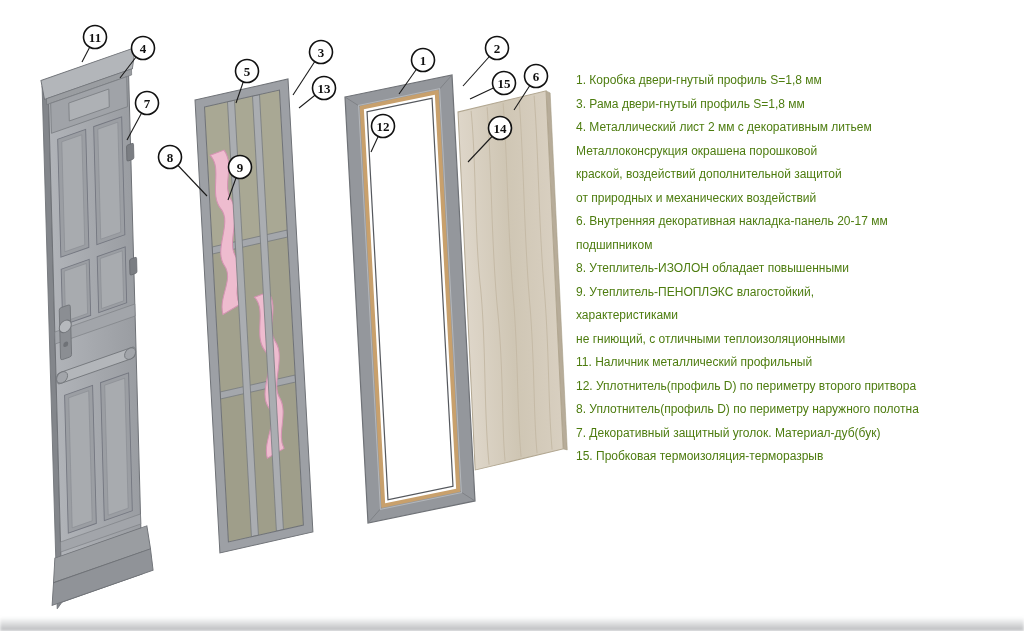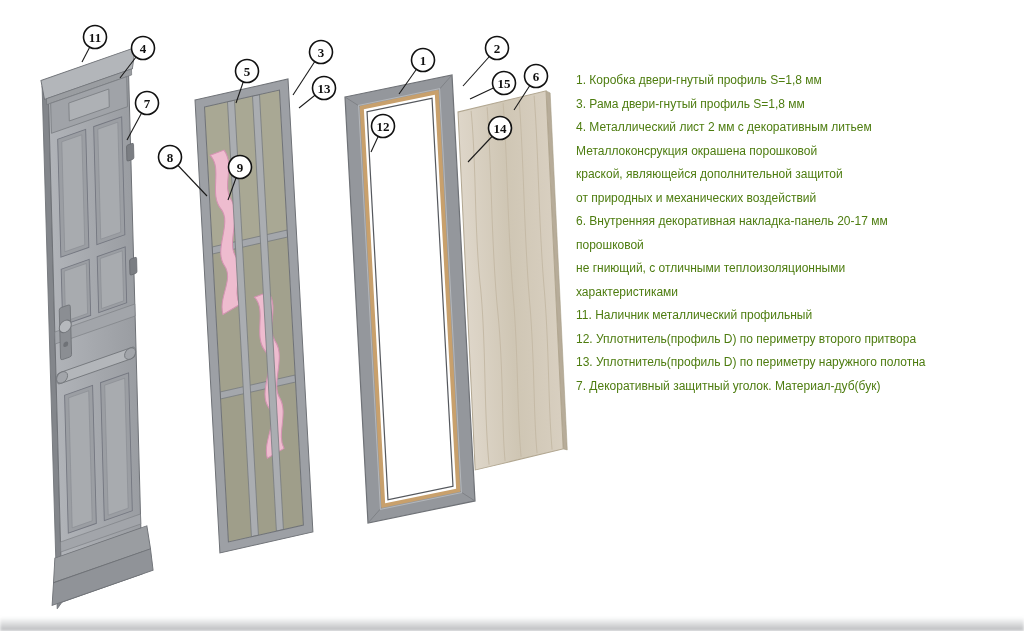--- a/index.html
+++ b/index.html
@@ -187,26 +187,29 @@
           <text x="500" y="128" dy="4.5" class="callout-label">14</text>
         </g>
       </g>
   </svg>
 
   <div class="legend" id="legend">
       <div class="legend-line">1. Коробка двери-гнутый профиль S=1,8 мм</div>
       <div class="legend-line">3. Рама двери-гнутый профиль S=1,8 мм</div>
       <div class="legend-line">4. Металлический лист 2 мм с декоративным литьем</div>
       <div class="legend-line">Металлоконсрукция окрашена порошковой</div>
-      <div class="legend-line">краской, являющейся дополнительной защитой</div>
+      <div class="legend-line">краской, воздействий дополнительной защитой</div>
       <div class="legend-line">от природных и механических воздействий</div>
       <div class="legend-line">6. Внутренняя декоративная накладка-панель 20-17 мм</div>
-      <div class="legend-line">порошковой</div>
+      <div class="legend-line">подшипником</div>
+      <div class="legend-line">8. Утеплитель-ИЗОЛОН обладает повышенными</div>
+      <div class="legend-line">9. Утеплитель-ПЕНОПЛЭКС влагостойкий,</div>
+      <div class="legend-line">характеристиками</div>
       <div class="legend-line">не гниющий, с отличными теплоизоляционными</div>
-      <div class="legend-line">характеристиками</div>
       <div class="legend-line">11. Наличник металлический профильный</div>
       <div class="legend-line">12. Уплотнитель(профиль D) по периметру второго притвора</div>
-      <div class="legend-line">13. Уплотнитель(профиль D) по периметру наружного полотна</div>
+      <div class="legend-line">8. Уплотнитель(профиль D) по периметру наружного полотна</div>
       <div class="legend-line">7. Декоративный защитный уголок. Материал-дуб(бук)</div>
+      <div class="legend-line">15. Пробковая термоизоляция-терморазрыв</div>
     </div>
 
   <div class="bottom-shadow"></div>
 </div>
 
 </body></html>

